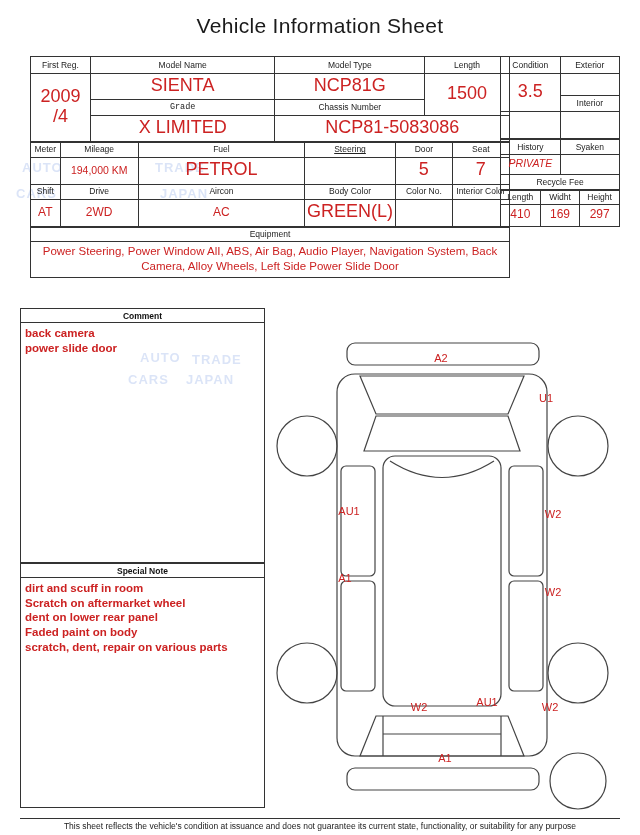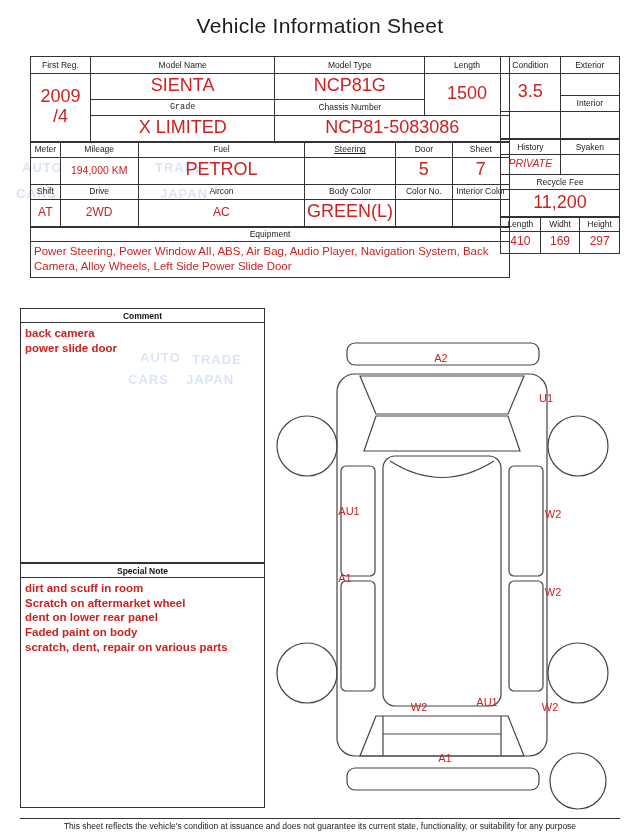--- a/index.html
+++ b/index.html
@@ -61,21 +61,21 @@
   .row-flex { display: flex; }
   
   .leftblock { width: 480px; padding-left: 10px; }
   .rightblock { width: 120px; }
 
   .equip {
     font-size: 11.5px;
     color: #cc2222;
     line-height: 1.35;
     padding: 2px 3px;
-    text-align: left;
+    text-align: center;
   }
   .comment-box, .note-box {
     border: 1px solid #333;
     font-weight: bold;
   }
   .box-head {
     font-size: 8.5px;
     text-align: center;
     border-bottom: 1px solid #333;
     padding: 2px 0 1px 0;
@@ -176,21 +176,21 @@
           </table>
 
         <table class="grid" style="width:480px;">
           <tbody>
               <tr>
             <td style="width:30px;height:15px;" class="lbl">Meter</td>
             <td style="width:80px;" class="lbl">Mileage</td>
             <td style="width:175px;" class="lbl">Fuel</td>
             <td style="width:75px;text-decoration:underline;" class="lbl">Steering</td>
             <td style="width:60px;" class="lbl">Door</td>
-            <td style="width:60px;" class="lbl">Sheet</td>
+            <td style="width:60px;" class="lbl">Seat</td>
           </tr>
           <tr>
             <td style="height:27px;" class="val xs"></td>
             <td class="val xs">194,000 KM</td>
             <td class="val lg">PETROL</td>
             <td class="val sm"></td>
             <td class="val lg">5</td>
             <td class="val lg">7</td>
           </tr>
           <tr>
@@ -249,23 +249,20 @@
               <tr>
             <td style="width:60px;height:15px;" class="lbl">History</td>
             <td style="width:60px;" class="lbl">Syaken</td>
           </tr>
           <tr>
             <td style="height:20px;font-style:italic;" class="val xs">PRIVATE</td>
             <td class="val xs"></td>
           </tr>
           <tr>
             <td colspan="2" style="height:15px;" class="lbl">Recycle Fee</td>
-          </tr>
-          <tr>
-            <td colspan="2" style="height:27px;" class="val lg">11,200</td>
           </tr>
         </tbody>
           </table>
         <table class="grid" style="width:120px;">
           <tbody>
               <tr>
             <td style="width:40px;height:14px;" class="lbl">Length</td>
             <td style="width:40px;" class="lbl">Widht</td>
             <td style="width:40px;" class="lbl">Height</td>
           </tr>

